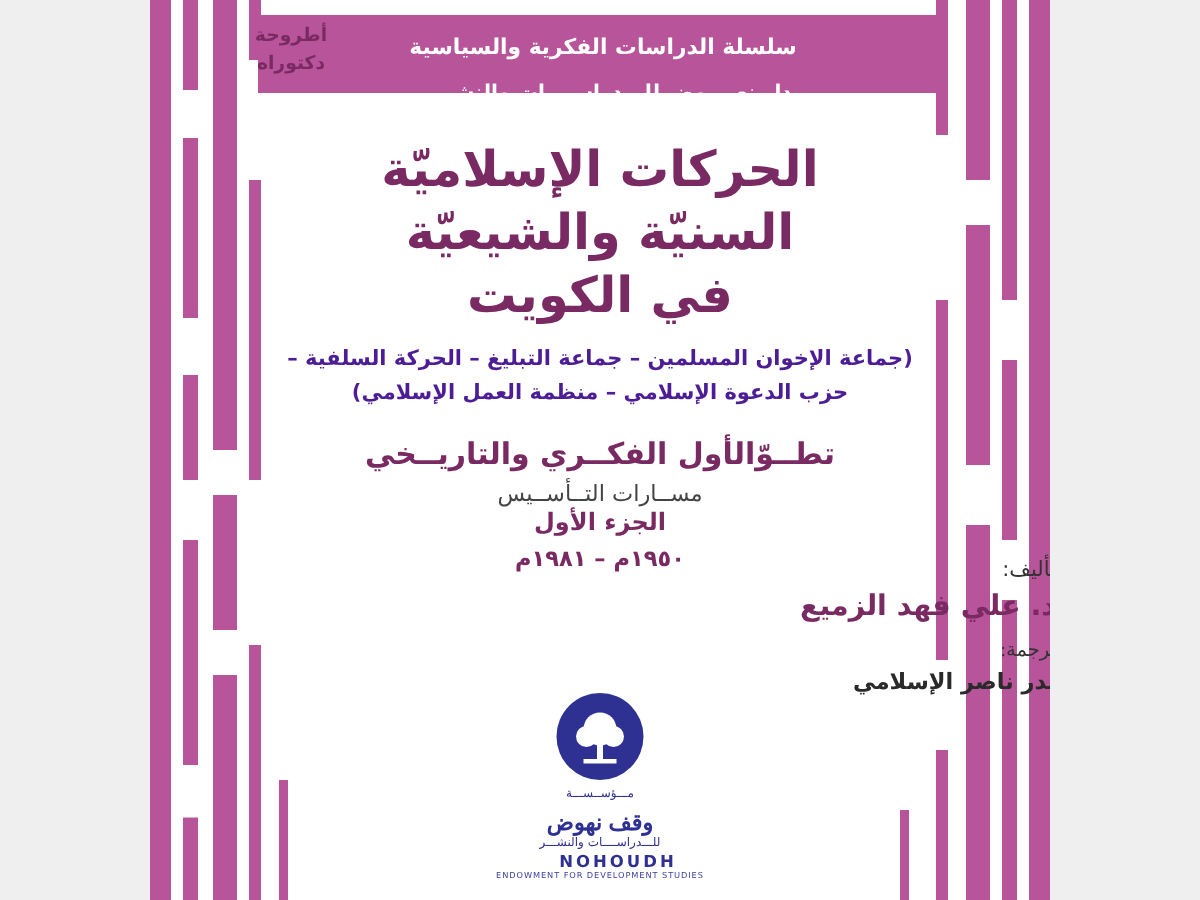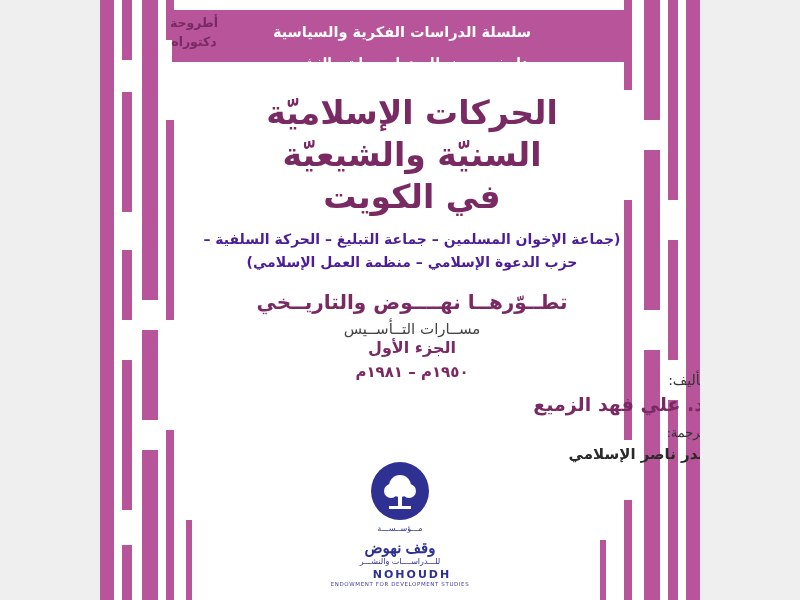--- a/index.html
+++ b/index.html
@@ -75,21 +75,21 @@
     font-weight: bold;
     line-height: 1.5;
     z-index: 6;
     font-family: "DejaVu Sans", sans-serif;
   }
 
   
   .title-wrap {
     position: absolute;
     top: 92px;
-    left: 12px;
+    left: 0;
     width: 100%;
     text-align: center;
     z-index: 6;
   }
   .title-line {
     color: #7a2a63;
     font-size: 33px;
     font-weight: bold;
     line-height: 1.28;
     font-family: "DejaVu Sans", sans-serif;
@@ -260,21 +260,21 @@
     <div class="publisher-line">دار نهــــوض للـــدراســــات والنشــــر</div>
   </div>
   <div class="thesis-badge">أطروحة<br>دكتوراه</div>
 
   <div class="title-wrap">
     <div class="title-line">الحركات الإسلاميّة</div>
     <div class="title-line">السنيّة والشيعيّة</div>
     <div class="title-line">في الكويت</div>
     <div class="subtitle-paren">(جماعة الإخوان المسلمين – جماعة التبليغ – الحركة السلفية –</div>
     <div class="subtitle-paren" style="margin-top:2px;">حزب الدعوة الإسلامي – منظمة العمل الإسلامي)</div>
-    <div class="dev-line">تطــوّرهــا نهــــوض والتاريــخي</div>
+    <div class="dev-line">تطــوّالأول الفكــري والتاريــخي</div>
     <div class="paths-line">مســارات التــأســيس</div>
     <div class="part-line">الجزء الأول</div>
     <div class="years-line">١٩٥٠م – ١٩٨١م</div>
   </div>
 
   <div class="author-wrap">
     <div class="author-label">تأليف:</div>
     <div class="author-name">د. علي فهد الزميع</div>
     <div class="translator-label">ترجمة:</div>
     <div class="translator-name">بدر ناصر الإسلامي</div>

